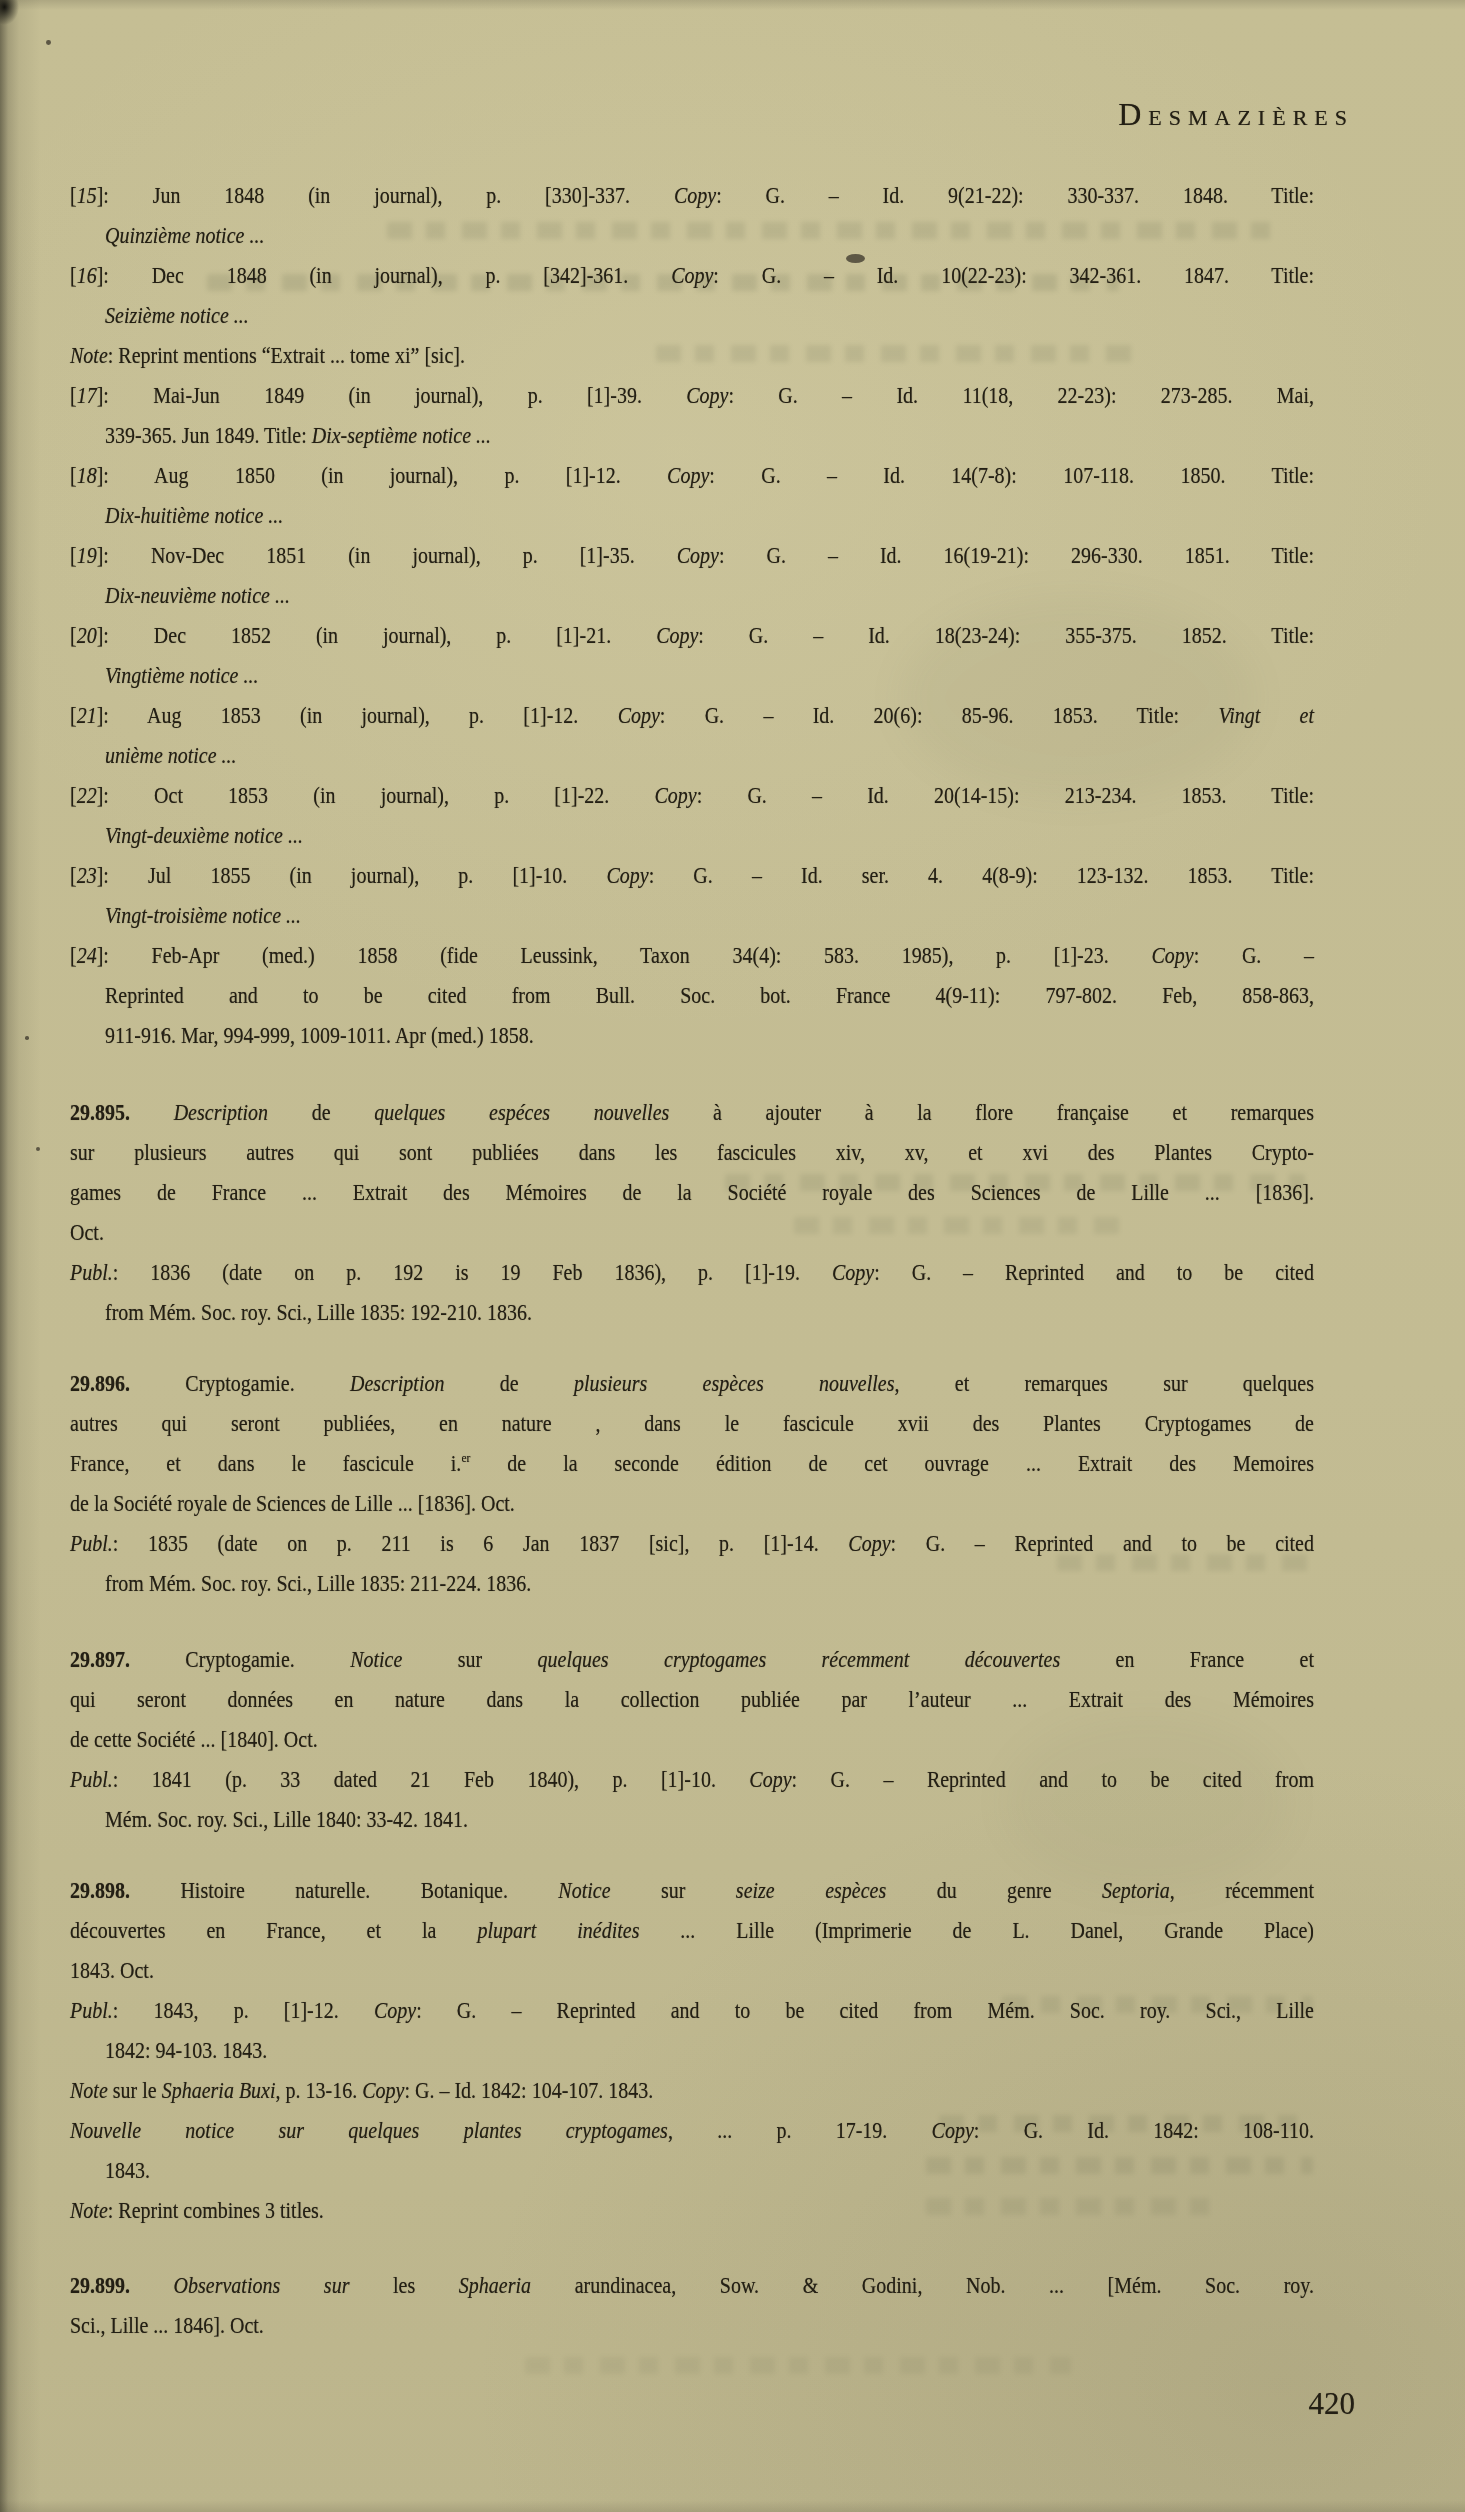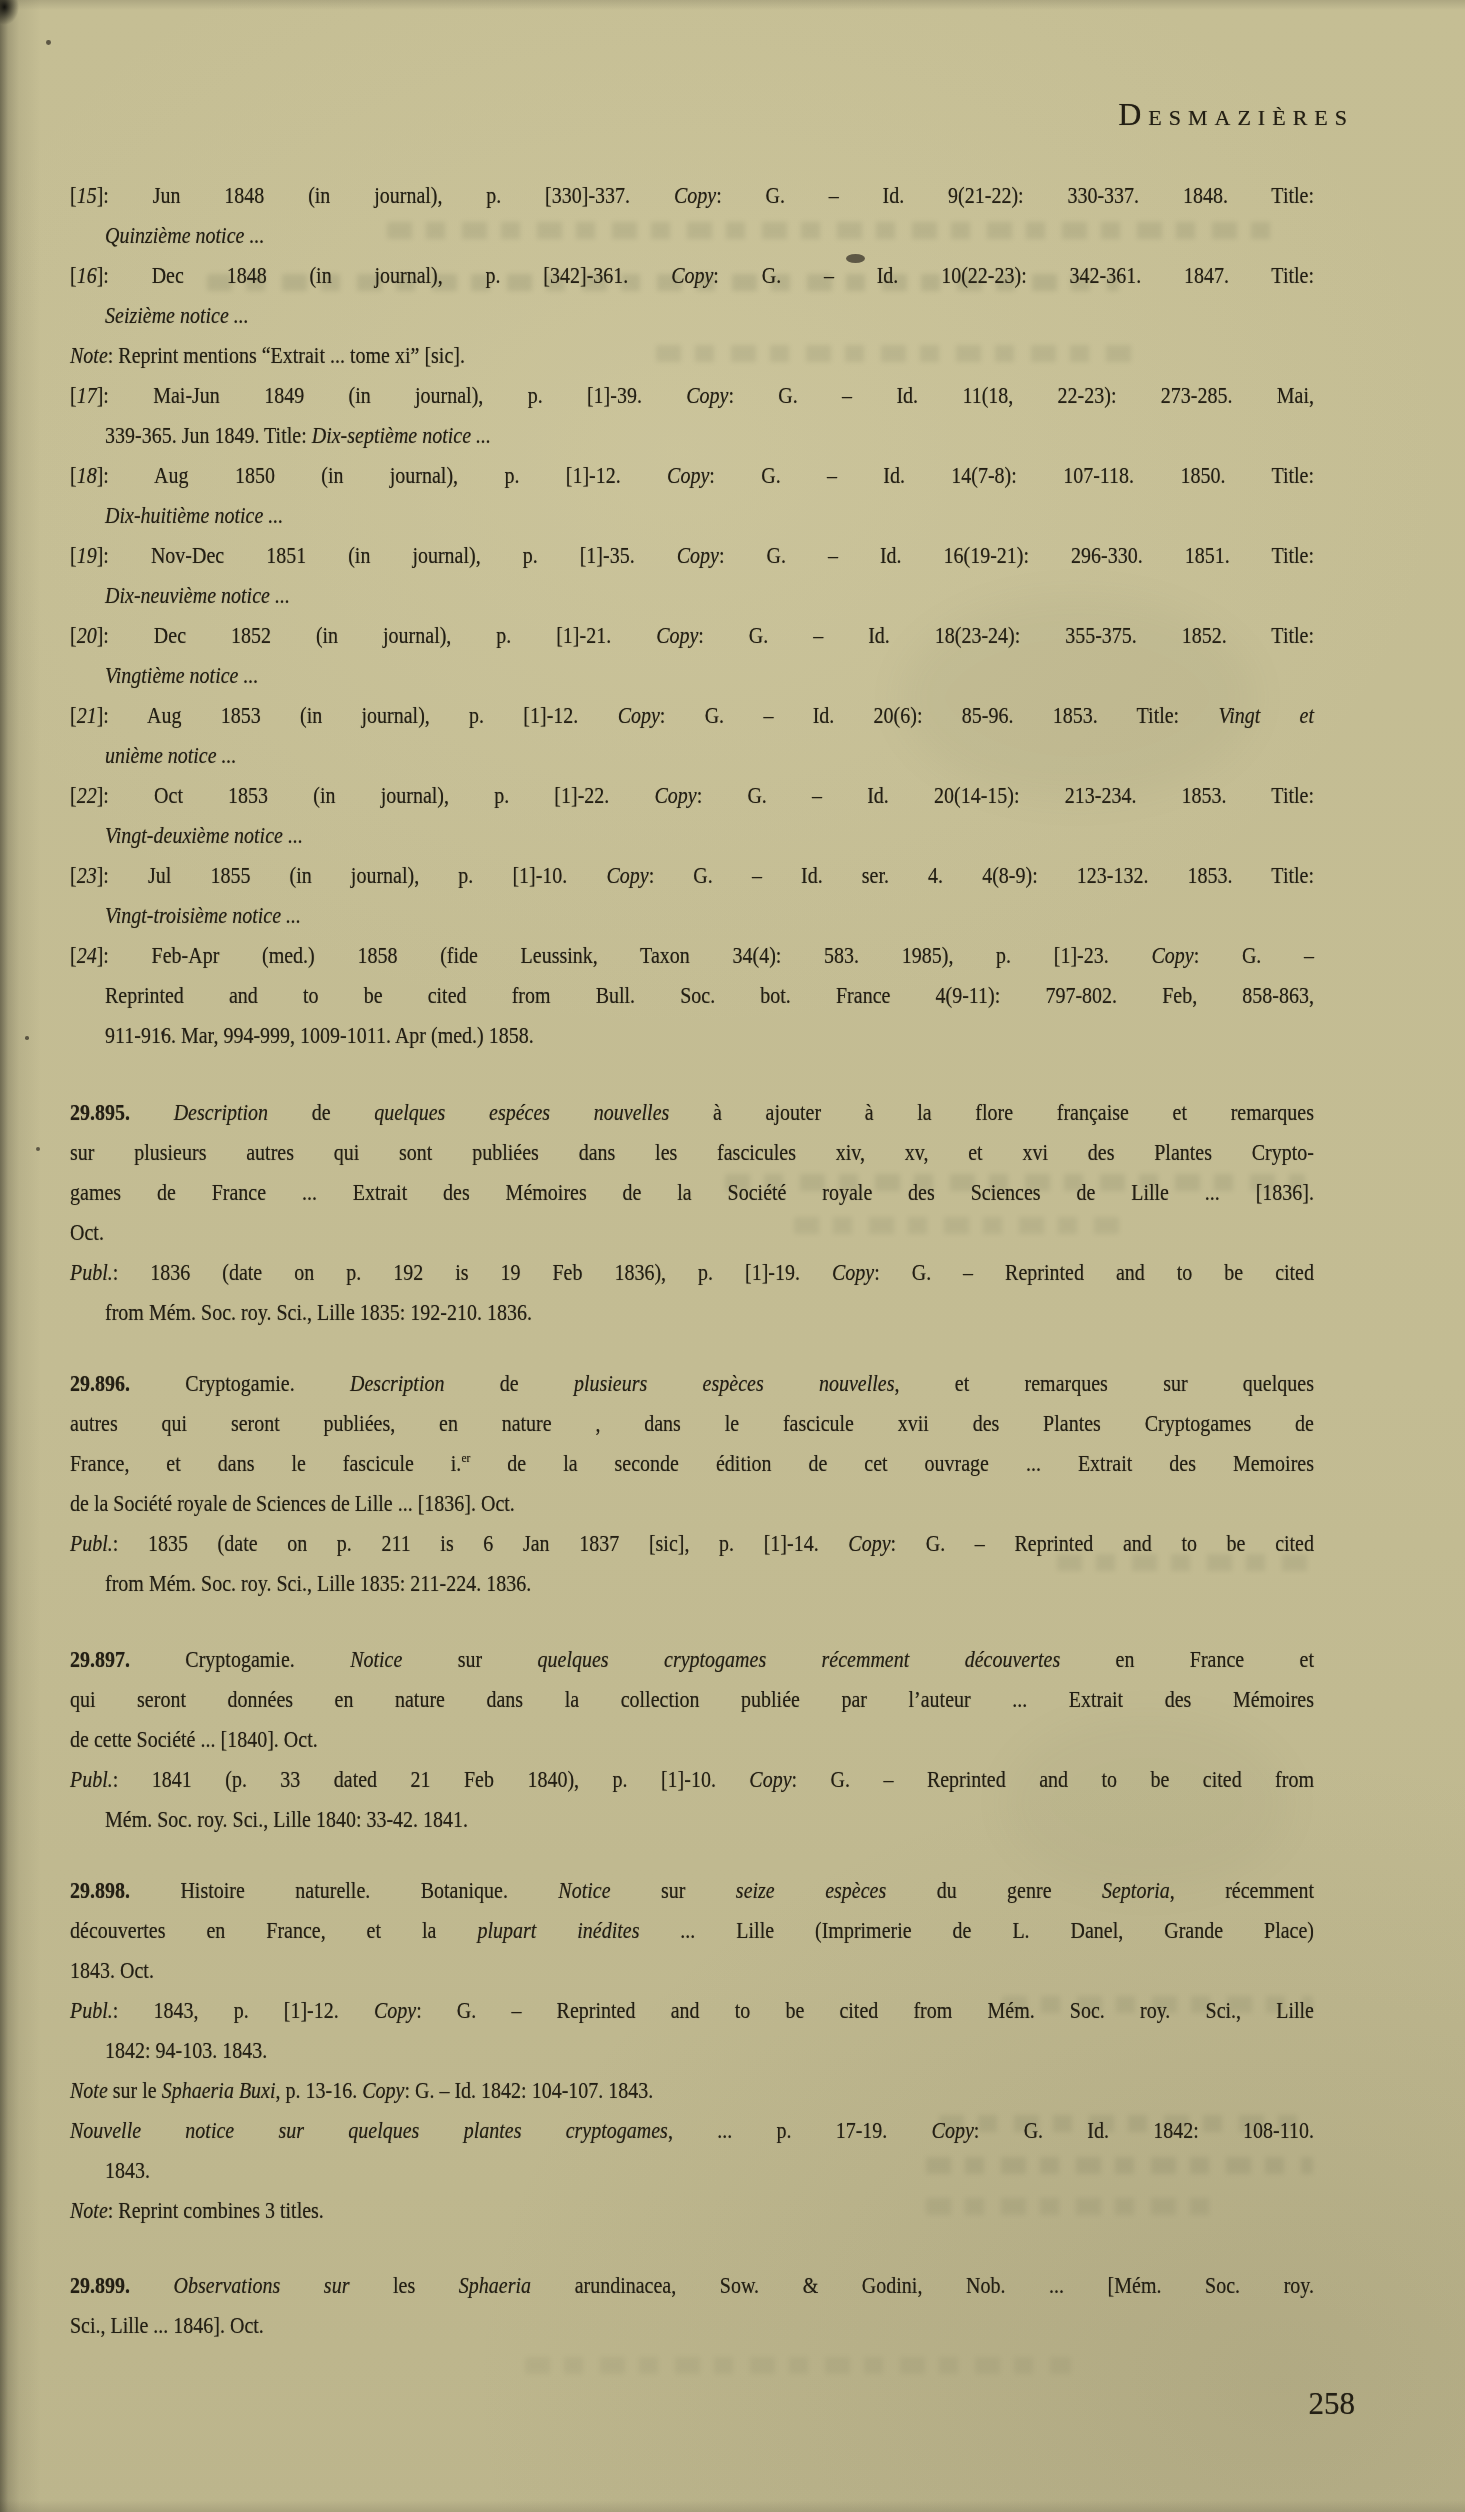--- a/index.html
+++ b/index.html
@@ -133,15 +133,15 @@
       <div class="line just" style=""><span class="s-i">Publ.</span><span class="s-r">: 1843, p. [1]-12. </span><span class="s-i">Copy</span><span class="s-r">: G. – Reprinted and to be cited from Mém. Soc. roy. Sci., Lille</span></div>
       <div class="line left ind" style=""><span class="s-r">1842: 94-103. 1843.</span></div>
       <div class="line left" style=""><span class="s-i">Note</span><span class="s-r"> sur le </span><span class="s-i">Sphaeria Buxi</span><span class="s-r">, p. 13-16. </span><span class="s-i">Copy</span><span class="s-r">: G. – Id. 1842: 104-107. 1843.</span></div>
       <div class="line just" style=""><span class="s-i">Nouvelle notice sur quelques plantes cryptogames</span><span class="s-r">, ... p. 17-19. </span><span class="s-i">Copy</span><span class="s-r">: G. Id. 1842: 108-110.</span></div>
       <div class="line left ind" style=""><span class="s-r">1843.</span></div>
       <div class="line left" style=""><span class="s-i">Note</span><span class="s-r">: Reprint combines 3 titles.</span></div>
       <div class="line just" style="margin-top: 35px;"><span class="s-b">29.899.</span><span class="s-r"> </span><span class="s-i">Observations sur</span><span class="s-r"> les </span><span class="s-i">Sphaeria</span><span class="s-r"> arundinacea, Sow. &amp; Godini, Nob. ... [Mém. Soc. roy.</span></div>
       <div class="line left" style=""><span class="s-r">Sci., Lille ... 1846]. Oct.</span></div>
     </div>
 
-  <div class="pageno">258</div>
+  <div class="pageno">420</div>
 </div>
 
 
 </body></html>

